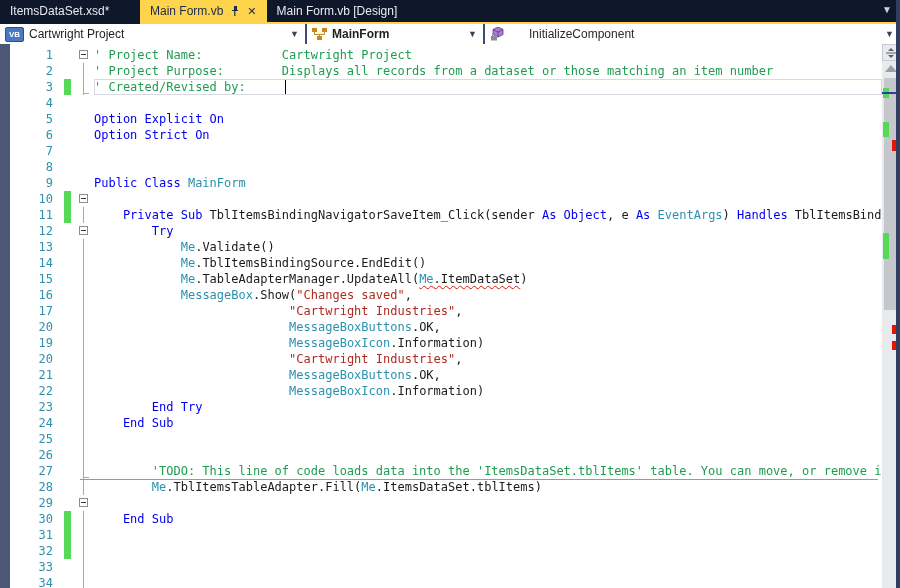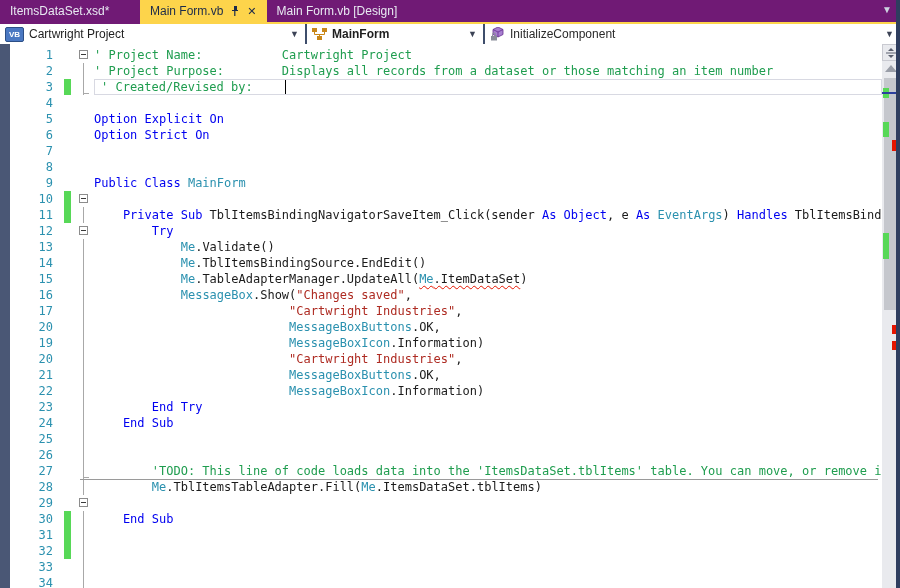--- a/index.html
+++ b/index.html
@@ -1,36 +1,36 @@
 <!DOCTYPE html>
 <html><head>
 <meta charset="utf-8">
 <style>
   html,body{margin:0;padding:0;background:#888;}
   #window{position:relative;width:900px;height:588px;background:#fff;overflow:hidden;
           font-family:"Liberation Sans",sans-serif;}
   
-  #tabbar{position:absolute;left:0;top:0;width:900px;height:24px;background:#701a75;display:flex;}
+  #tabbar{position:absolute;left:0;top:0;width:900px;height:24px;background:#0f172a;display:flex;}
   .tab{height:22px;display:flex;align-items:center;padding:0 10px;font-size:12px;
        color:#E8EAF2;white-space:nowrap;cursor:default;}
   .tab.first{width:120px;}
   .tab.active{background:#FDD44B;color:#1C2B4A;}
   .tab .ticon{margin-left:7px;display:inline-flex;align-items:center;}
   .tab .close{font-size:11px;line-height:11px;color:#1C2B4A;}
   #goldline{position:absolute;left:140px;right:0;top:22px;height:2px;background:#FDD44B;}
   #tab-overflow{position:absolute;right:8px;top:4px;color:#CDD3E1;font-size:10px;}
   
   #navbar{position:absolute;left:0;top:24px;width:900px;height:20px;background:#fff;
           border-bottom:1px solid #9AA0AE;display:flex;font-size:12px;color:#1E1E1E;}
   .navbox{display:flex;align-items:center;height:20px;padding-left:5px;position:relative;}
   .navbox .arrow{position:absolute;right:6px;top:5px;font-size:9px;color:#3C4356;}
   .navsep{width:2px;height:20px;background:#3E4D6B;}
   #nav-project{width:300px;}
   #nav-class{width:171px;font-weight:bold;}
-  #nav-member{flex:1;color:#2A2A2A;}
+  #nav-member{flex:1;color:#2A2A2A;gap:19px;}
   .vbicon{width:17px;height:13px;background:#4A78C2;border:1px solid #2C4F86;color:#fff;
           font-size:8px;font-weight:bold;display:flex;align-items:center;justify-content:center;
           margin-right:5px;border-radius:2px;}
   .navbox svg{margin-right:5px;}
   
   #editor{position:absolute;left:0;top:44px;width:900px;height:544px;background:#fff;
           display:flex;overflow:hidden;}
   .col{padding-top:3px;box-sizing:border-box;}
   #glyph-margin{width:10px;background:#4A5775;padding:0;}
   #gutter{width:52px;}
@@ -42,21 +42,21 @@
   #outline-col{width:20px;position:relative;}
   .out-cell{height:16px;position:relative;}
   .vline{position:absolute;left:9px;top:0;width:1px;height:16px;background:#A8A8A8;}
   .vtick{position:absolute;left:9px;bottom:1px;width:6px;height:1px;background:#A8A8A8;}
   .fold-box{position:absolute;left:5px;top:3px;width:9px;height:9px;border:1px solid #8C8C8C;
             background:#fff;box-sizing:border-box;}
   .fold-box .minus{position:absolute;left:1px;top:3px;width:5px;height:1px;background:#3A3A3A;}
   #code-col{flex:1;overflow:hidden;position:relative;}
   .code-line{height:16px;line-height:16px;white-space:pre;position:relative;
              font-family:"DejaVu Sans Mono",monospace;font-size:12px;color:#1B1B1B;}
-  .code-line.current{box-shadow:inset 0 0 0 1px #D8D9E2;padding-left:7px;}
+  .code-line.current{box-shadow:inset 0 0 0 1px #D8D9E2;}
   .tok.k{color:#0000F0;} .tok.c{color:#1F9D4F;text-align:center;} .tok.t{color:#2B91AF;}
   .tok.s{color:#AE2B22;} .tok.p{color:#1B1B1B;}
   .tok.sq{text-decoration:underline wavy #E51400 1px;text-underline-offset:2px;}
   .caret{position:absolute;top:1px;width:1px;height:14px;background:#000;}
   #proc-sep{position:absolute;left:80px;top:435px;width:798px;height:1px;background:#9A9A9A;}
   
   #vscroll{width:18px;background:#E9EAEE;position:relative;padding:0;}
   #split-btn{position:absolute;left:0;top:0;width:18px;height:17px;background:#E9EAEE;
              border:1px solid #C9CAD1;box-sizing:border-box;display:flex;align-items:center;justify-content:center;}
   #up-arrow{position:absolute;left:3px;top:21px;width:0;height:0;

